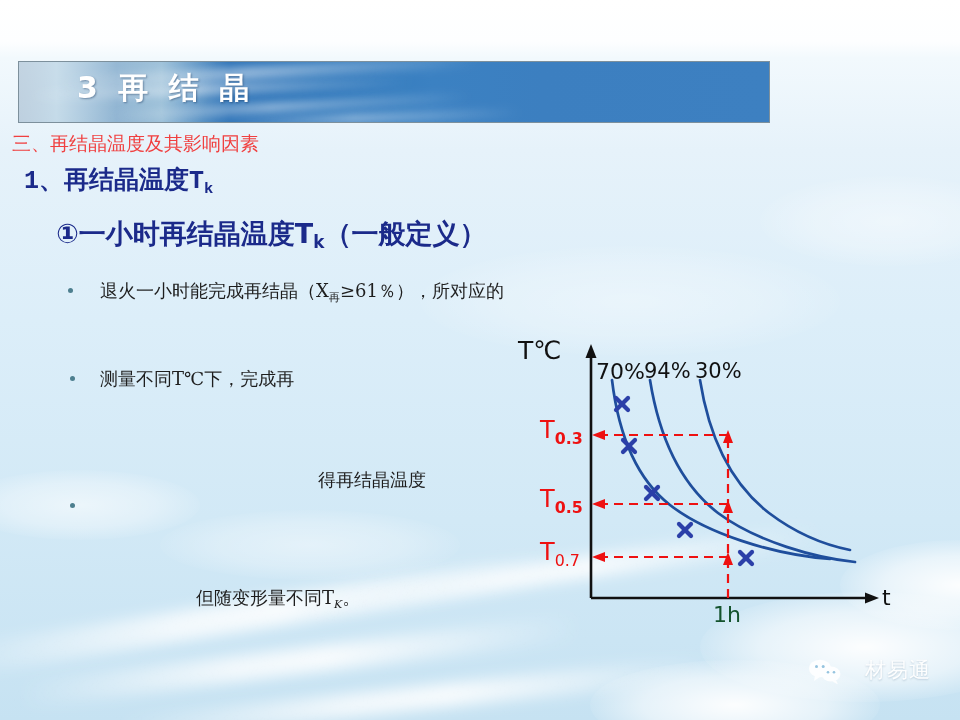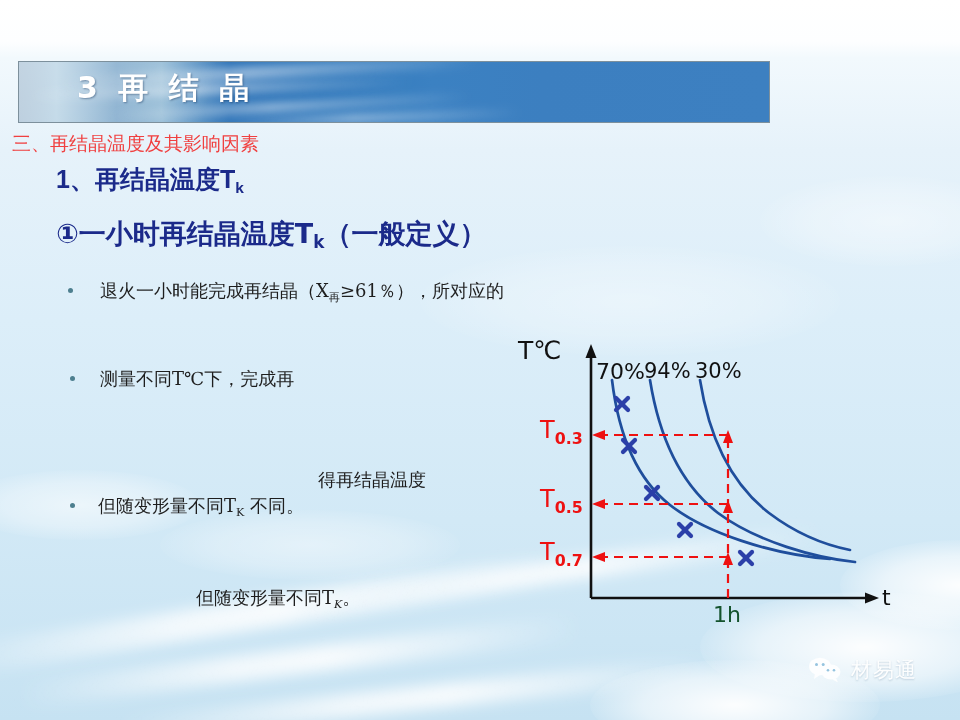--- a/index.html
+++ b/index.html
@@ -99,23 +99,22 @@
     font-family: "DejaVu Sans", "Liberation Sans", sans-serif;
     white-space: nowrap;
   }
   #level1 {
     position: absolute;
     left: 24px;
     top: 163px;
     font-size: 25px;
     font-weight: bold;
     color: #1b2a8a;
-    font-family: Liberation Sans, sans-serif;
-    white-space: nowrap;
-    margin-left: 32px;
+    font-family: Liberation Mono, monospace;
+    white-space: nowrap;
   }
   #level2 {
     position: absolute;
     left: 56px;
     top: 216px;
     font-size: 27px;
     font-weight: bold;
     color: #1b2a8a;
     font-family: "DejaVu Sans", "Liberation Sans", sans-serif;
     white-space: nowrap;
@@ -178,22 +177,22 @@
     height: 300px;
   }
   #chart svg { display: block; }
 
   
   #watermark {
     position: absolute;
     left: 808px;
     top: 656px;
     display: flex;
-    align-items: flex-start;
-    gap: 9px;
+    align-items: flex-end;
+    gap: 23px;
     opacity: 0.92;
   }
   #watermark .wm-text {
     font-size: 21px;
     color: #ffffff;
     font-family: "DejaVu Sans", "Liberation Sans", sans-serif;
     text-shadow: 0 1px 2px rgba(90,120,150,0.35);
     letter-spacing: 1px;
   }
 </style>
@@ -244,23 +243,20 @@
   <div class="bullet-dot" id="bullet2-dot"></div>
   <div class="bullet-block" id="bullet2">
     <span> 测量不同T℃下，完成再</span>
     
     
   </div>
 
   <div id="sideNote">得再结晶温度</div>
 
   <div class="bullet-dot" id="bullet3-dot"></div>
-  <div class="bullet-block" id="bullet3">
-    <span>但随变形量不同T</span><span class="sub">K</span><span> 不同。</span>
-  </div>
 
   <div id="chart">
     <svg width="440" height="300" viewBox="0 0 440 300" xmlns="http://www.w3.org/2000/svg">
 
       <g>
         <line x1="71" y1="268" x2="345" y2="268" stroke="#111111" stroke-width="2.6"></line>
         <polygon points="345,262.5 359,268 345,273.5" fill="#111111"></polygon>
         <line x1="71" y1="268" x2="71" y2="28" stroke="#111111" stroke-width="2.6"></line>
         <polygon points="65.5,28 71,14 76.5,28" fill="#111111"></polygon>
       </g>
@@ -319,21 +315,21 @@
     <div style="position:absolute; left:124px; top:29px; font-size:21px; color:#111; font-family:'DejaVu Sans','Liberation Sans',sans-serif; white-space:nowrap;">94%</div>
     <div style="position:absolute; left:175px; top:29px; font-size:21px; color:#111; font-family:'DejaVu Sans','Liberation Sans',sans-serif; white-space:nowrap;">30%</div>
 
     <div style="position:absolute; left:20px; top:86px; font-size:24px; color:#ee1111; font-family:'DejaVu Sans','Liberation Sans',sans-serif;">
       <span>T</span><span style="font-size:0.66em; font-weight:bold; position:relative; top:0.35em;">0.3</span>
     </div>
     <div style="position:absolute; left:20px; top:155px; font-size:24px; color:#ee1111; font-family:'DejaVu Sans','Liberation Sans',sans-serif;">
       <span>T</span><span style="font-size:0.66em; font-weight:bold; position:relative; top:0.35em;">0.5</span>
     </div>
     <div style="position:absolute; left:20px; top:208px; font-size:24px; color:#ee1111; font-family:'DejaVu Sans','Liberation Sans',sans-serif;">
-      <span>T</span><span style="font-size:0.66em; font-weight:bold; position:relative; top:0.35em;margin-top:24px;">0.7</span>
+      <span>T</span><span style="font-size:0.66em; font-weight:normal; position:relative; top:0.35em;margin-top:24px;">0.7</span>
     </div>
 
     <div style="position:absolute; left:193px; top:272px; font-size:22px; color:#14532d; font-family:'DejaVu Sans','Liberation Sans',sans-serif;">1h</div>
     <div style="position:absolute; left:362px; top:255px; font-size:22px; color:#111; font-family:'DejaVu Sans','Liberation Sans',sans-serif;">t</div>
   </div>
 
   <div id="watermark">
     <span style="display:inline-block; width:34px; height:26px; position:relative;">
       <svg width="34" height="26" viewBox="0 0 34 26" xmlns="http://www.w3.org/2000/svg">
         <g fill="#ffffff" opacity="0.95">

